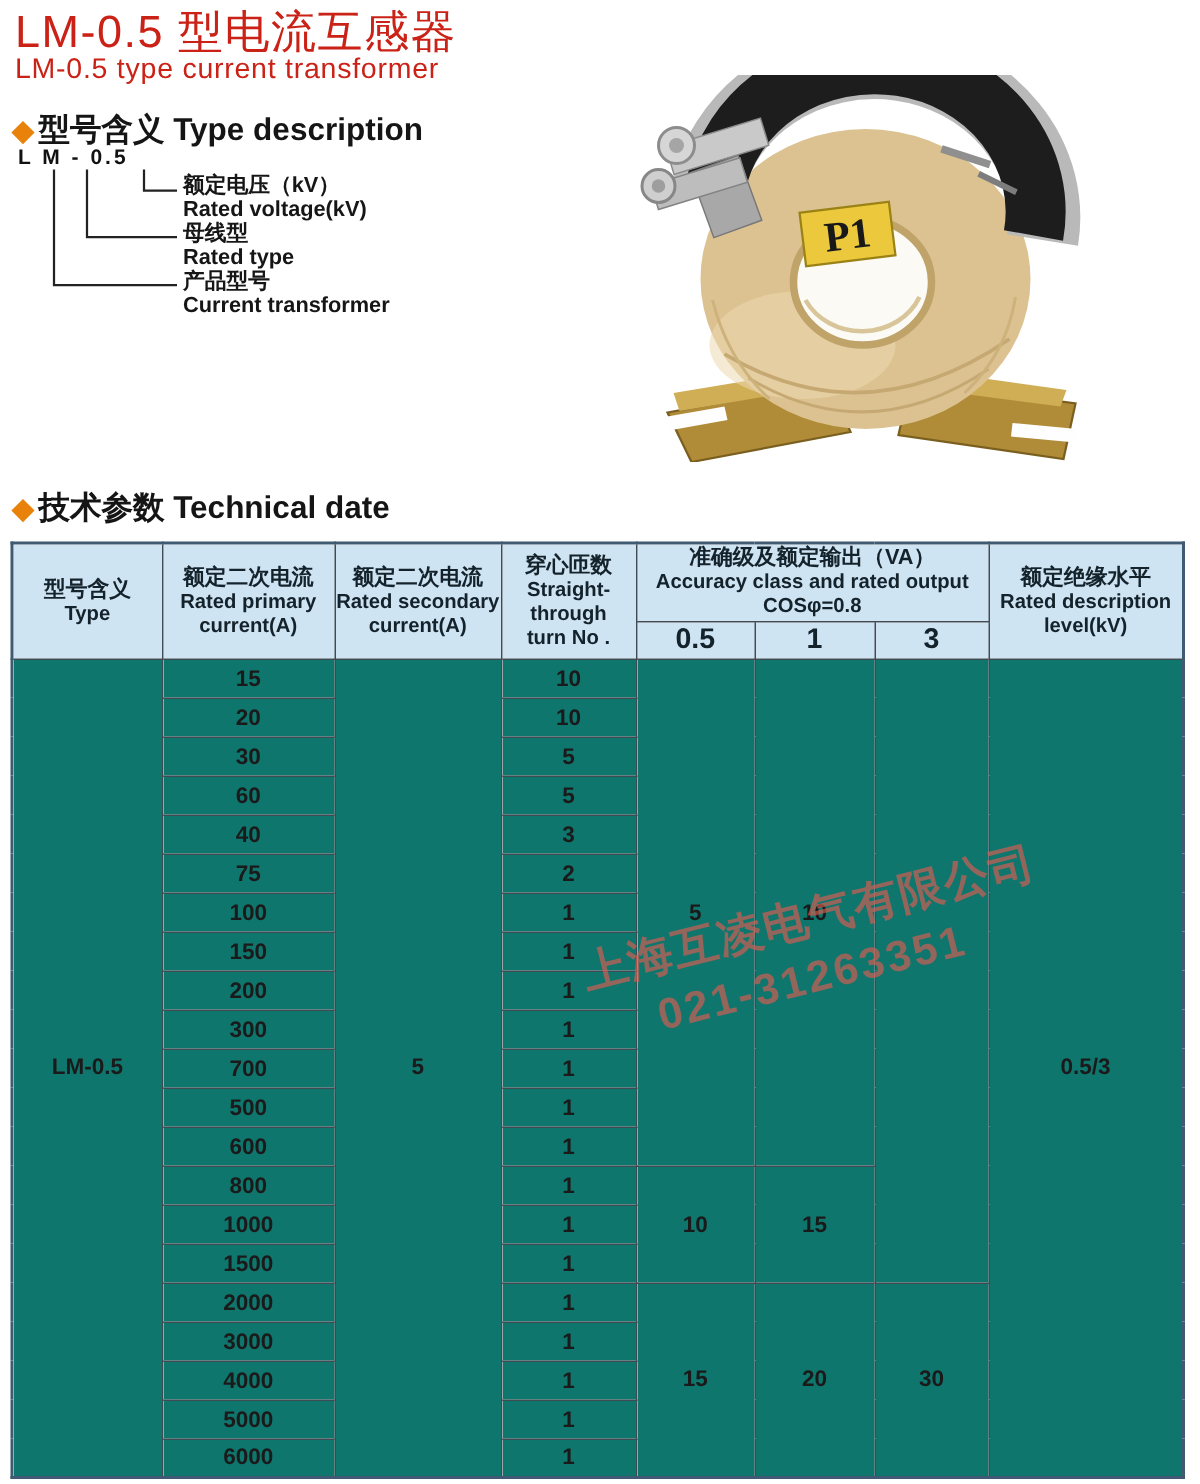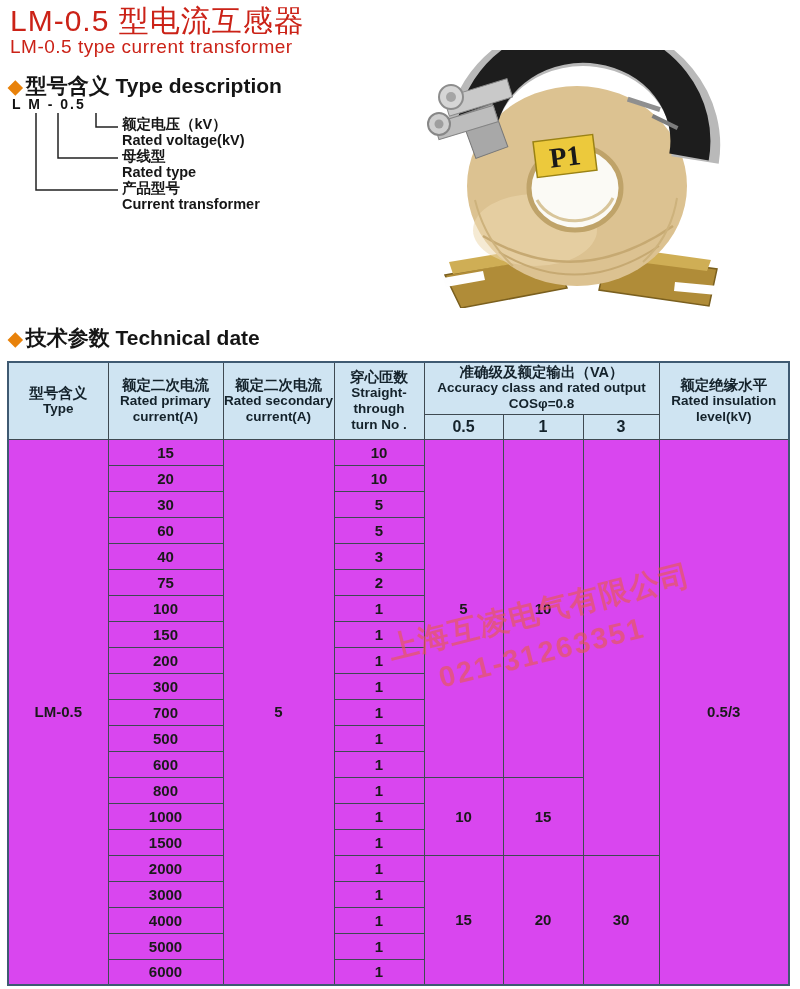--- a/index.html
+++ b/index.html
@@ -50,24 +50,24 @@
     padding:0; overflow:hidden;
   }
   table.spec { border:2px solid #3f5a72; }
   table.spec th {
     background:#cfe4f2; font-weight:bold; color:#14222b;
     font-size:13.5px; line-height:16px;
   }
   table.spec th .zh { font-size:14.5px; }
   tr.hdr-main { height:52px; }
   tr.hdr-sub  { height:25px; }
-  tr.hdr-sub th { font-size:16px; }
+  tr.hdr-sub th { font-size:19px; }
   table.spec td {
     font-size:15px; font-weight:bold; color:#1a1a1a; height:26px;
-    background:#d946ef;
+    background:#0f766e;
   }
 
   
   .watermark {
     position:absolute; left:384px; top:630px; z-index:6;
     transform:rotate(-14deg); transform-origin:0 0;
     color:rgba(231,90,78,0.62); font-weight:bold; white-space:nowrap;
     pointer-events:none;
   }
   .watermark .wm-line1 { font-size:30px; letter-spacing:1px; }
@@ -181,21 +181,21 @@
         <div>through</div>
         <div>turn No .</div>
       </th>
       <th colspan="3">
         <div class="zh">准确级及额定输出（VA）</div>
         <div>Accuracy class and rated output</div>
         <div>COSφ=0.8</div>
       </th>
       <th rowspan="2">
         <div class="zh">额定绝缘水平</div>
-        <div>Rated insulation</div>
+        <div>Rated description</div>
         <div>level(kV)</div>
       </th>
     </tr>
     <tr class="hdr-sub">
       <th>0.5</th>
       <th>1</th>
       <th>3</th>
     </tr>
   </thead>
   <tbody>

